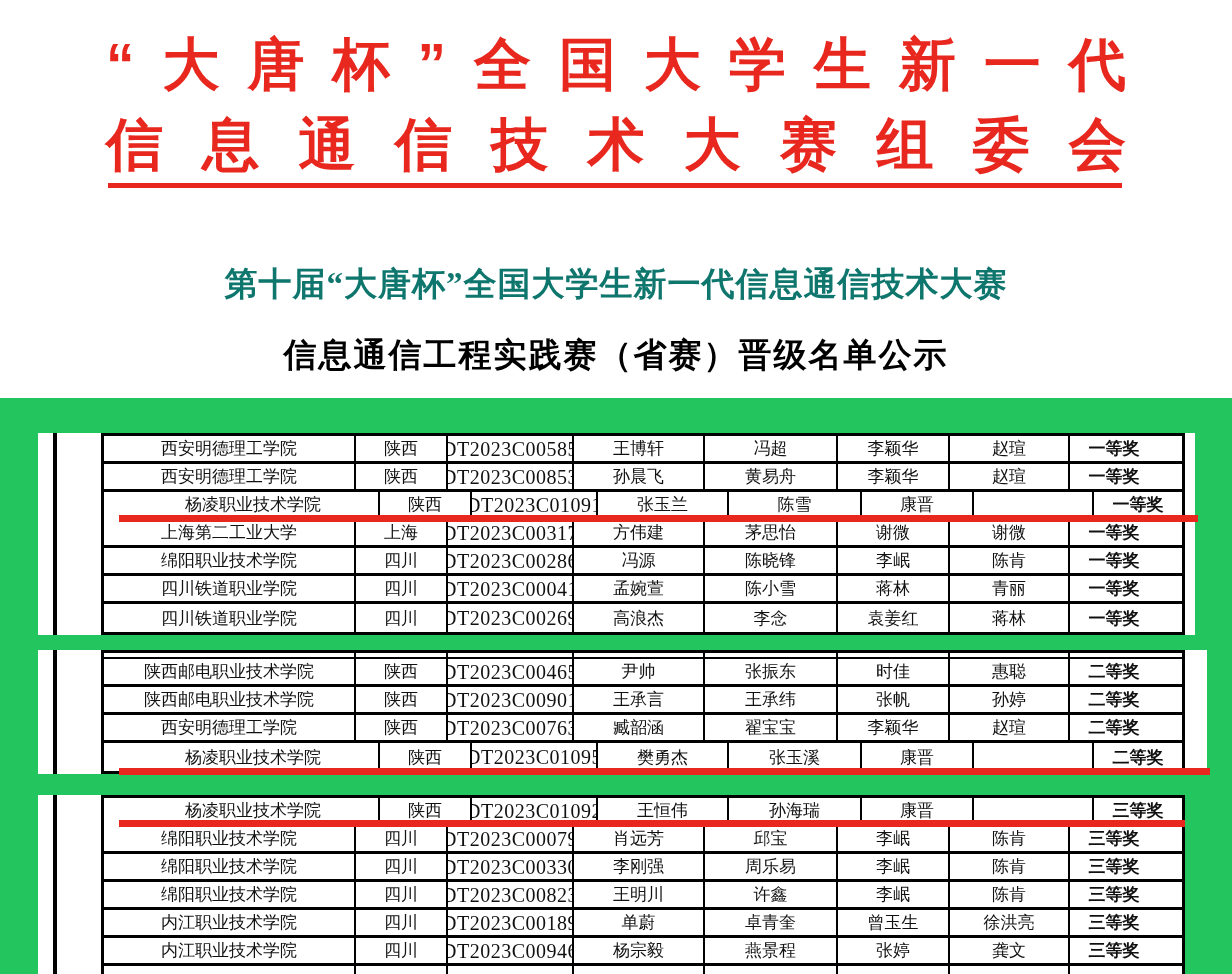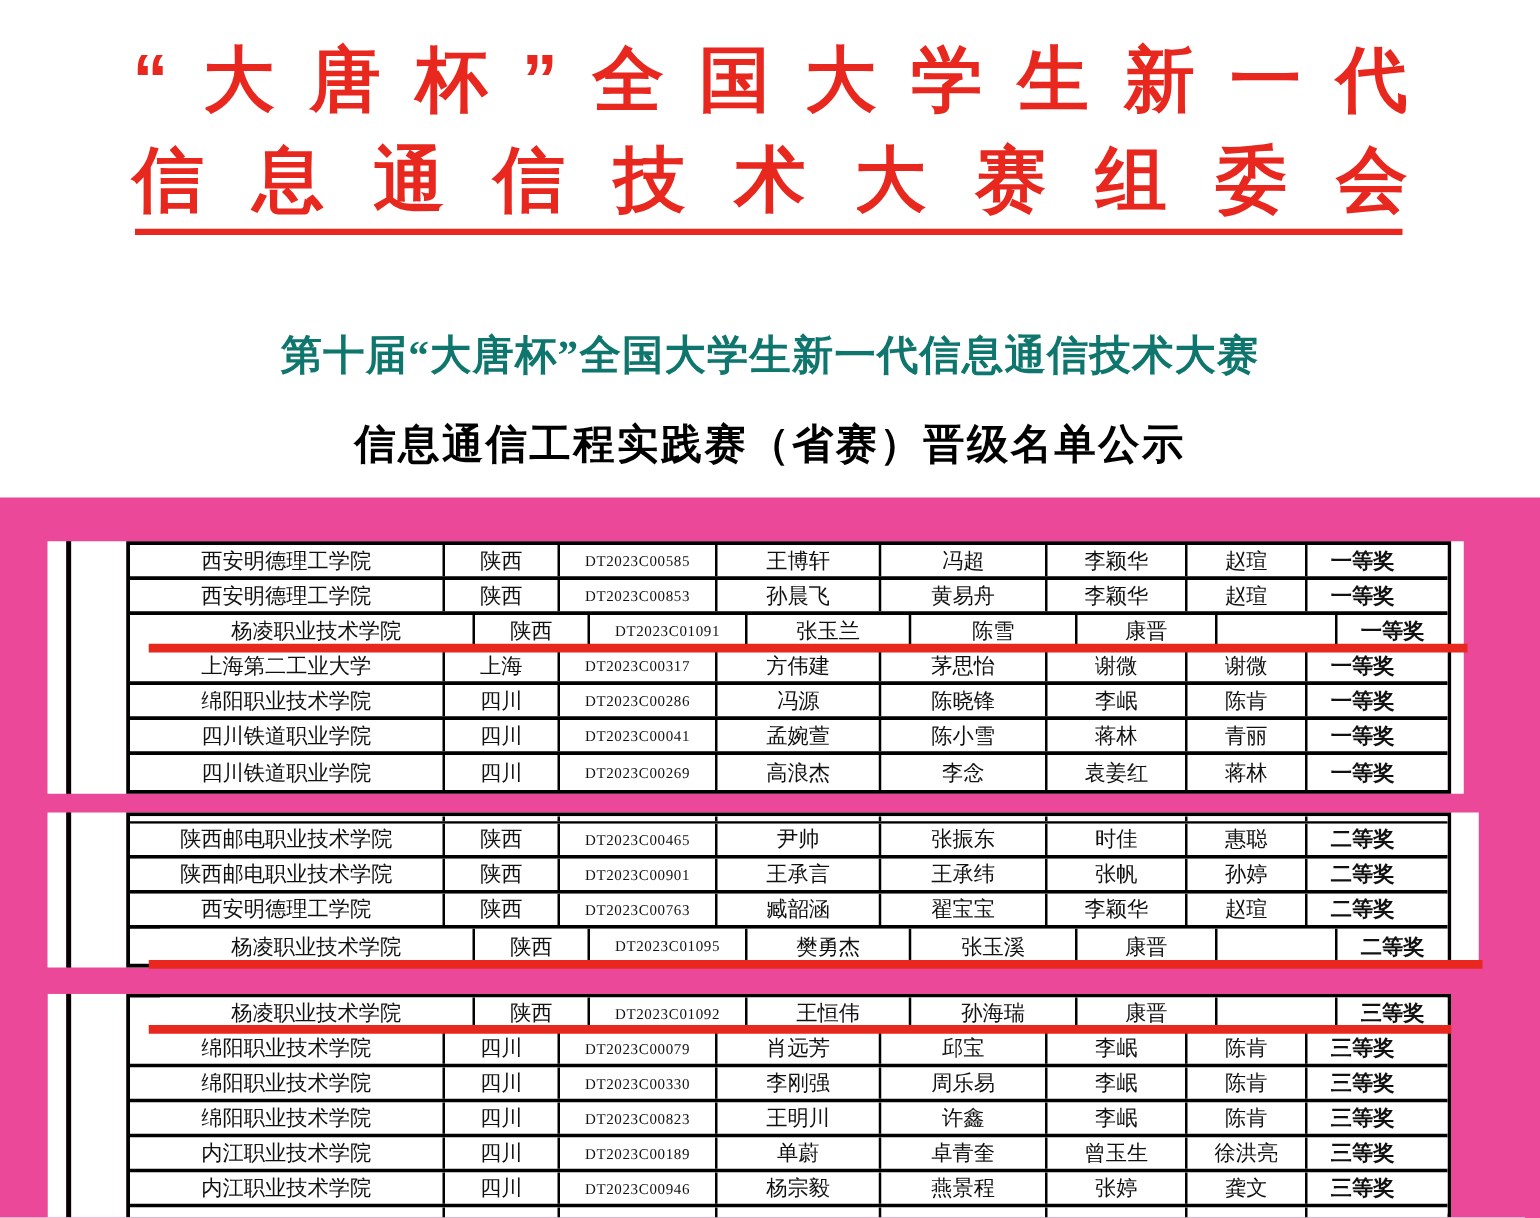--- a/index.html
+++ b/index.html
@@ -28,21 +28,21 @@
   .doc-title{
     position:absolute;top:262px;left:0;width:1232px;
     text-align:center;font-weight:bold;font-size:33px;letter-spacing:1px;color:#0f766e;
   }
   .doc-subtitle{
     position:absolute;top:333px;left:0;width:1232px;
     text-align:center;font-weight:bold;font-size:33px;letter-spacing:2px;color:#000;
   }
 
   
-  .black-region{position:absolute;top:398px;left:0;width:1232px;height:576px;background:#ec4899;}
+  .black-region{position:absolute;top:398px;left:0;width:1232px;height:576px;background:#22c55e;}
 
   .fragment{position:absolute;left:38px;display:flex;align-items:stretch;}
   .frag-1{top:35px;}
   .frag-2{top:252px;}
   .frag-3{top:397px;height:179px;overflow:hidden;}
 
   .col-a{width:15px;background:#fff;}
   .col-gap{width:4px;background:#000;}
   .col-b{width:44px;background:#fff;}
   .sliver{background:#fff;}
@@ -58,25 +58,25 @@
   .row.partial-bottom{height:14px;border-bottom:0;}
 
   .cell{
     flex:0 0 auto;display:flex;align-items:center;justify-content:center;
     font-size:17px;line-height:1;white-space:nowrap;overflow:hidden;
     border-right:2px solid #000;height:100%;
   }
   .cell:last-child{border-right:0;}
   .cell:nth-child(1){width:252px;}
   .cell:nth-child(2){width:92px;}
-  .cell:nth-child(3){width:126px;font-size:12px;letter-spacing:0.5px;}
+  .cell:nth-child(3){width:126px;font-size:20px;letter-spacing:0.5px;}
   .cell:nth-child(4){width:131px;}
   .cell:nth-child(5){width:133px;}
   .cell:nth-child(6){width:112px;}
-  .cell:nth-child(7){width:96px;}
+  .cell:nth-child(7){width:120px;}
   .cell:nth-child(8){width:88px;font-weight:bold;}
 
   .row.hl{position:relative;margin-left:24px;}
   .row.hl::after{
     content:"";position:absolute;left:-9px;right:-16px;bottom:-5px;height:7px;
     background:var(--red);z-index:5;
   }
   .frag-2 .row.hl::after{right:-28px;bottom:-4px;}
   .frag-3 .row.hl::after{right:-4px;bottom:-4px;}
 </style>

